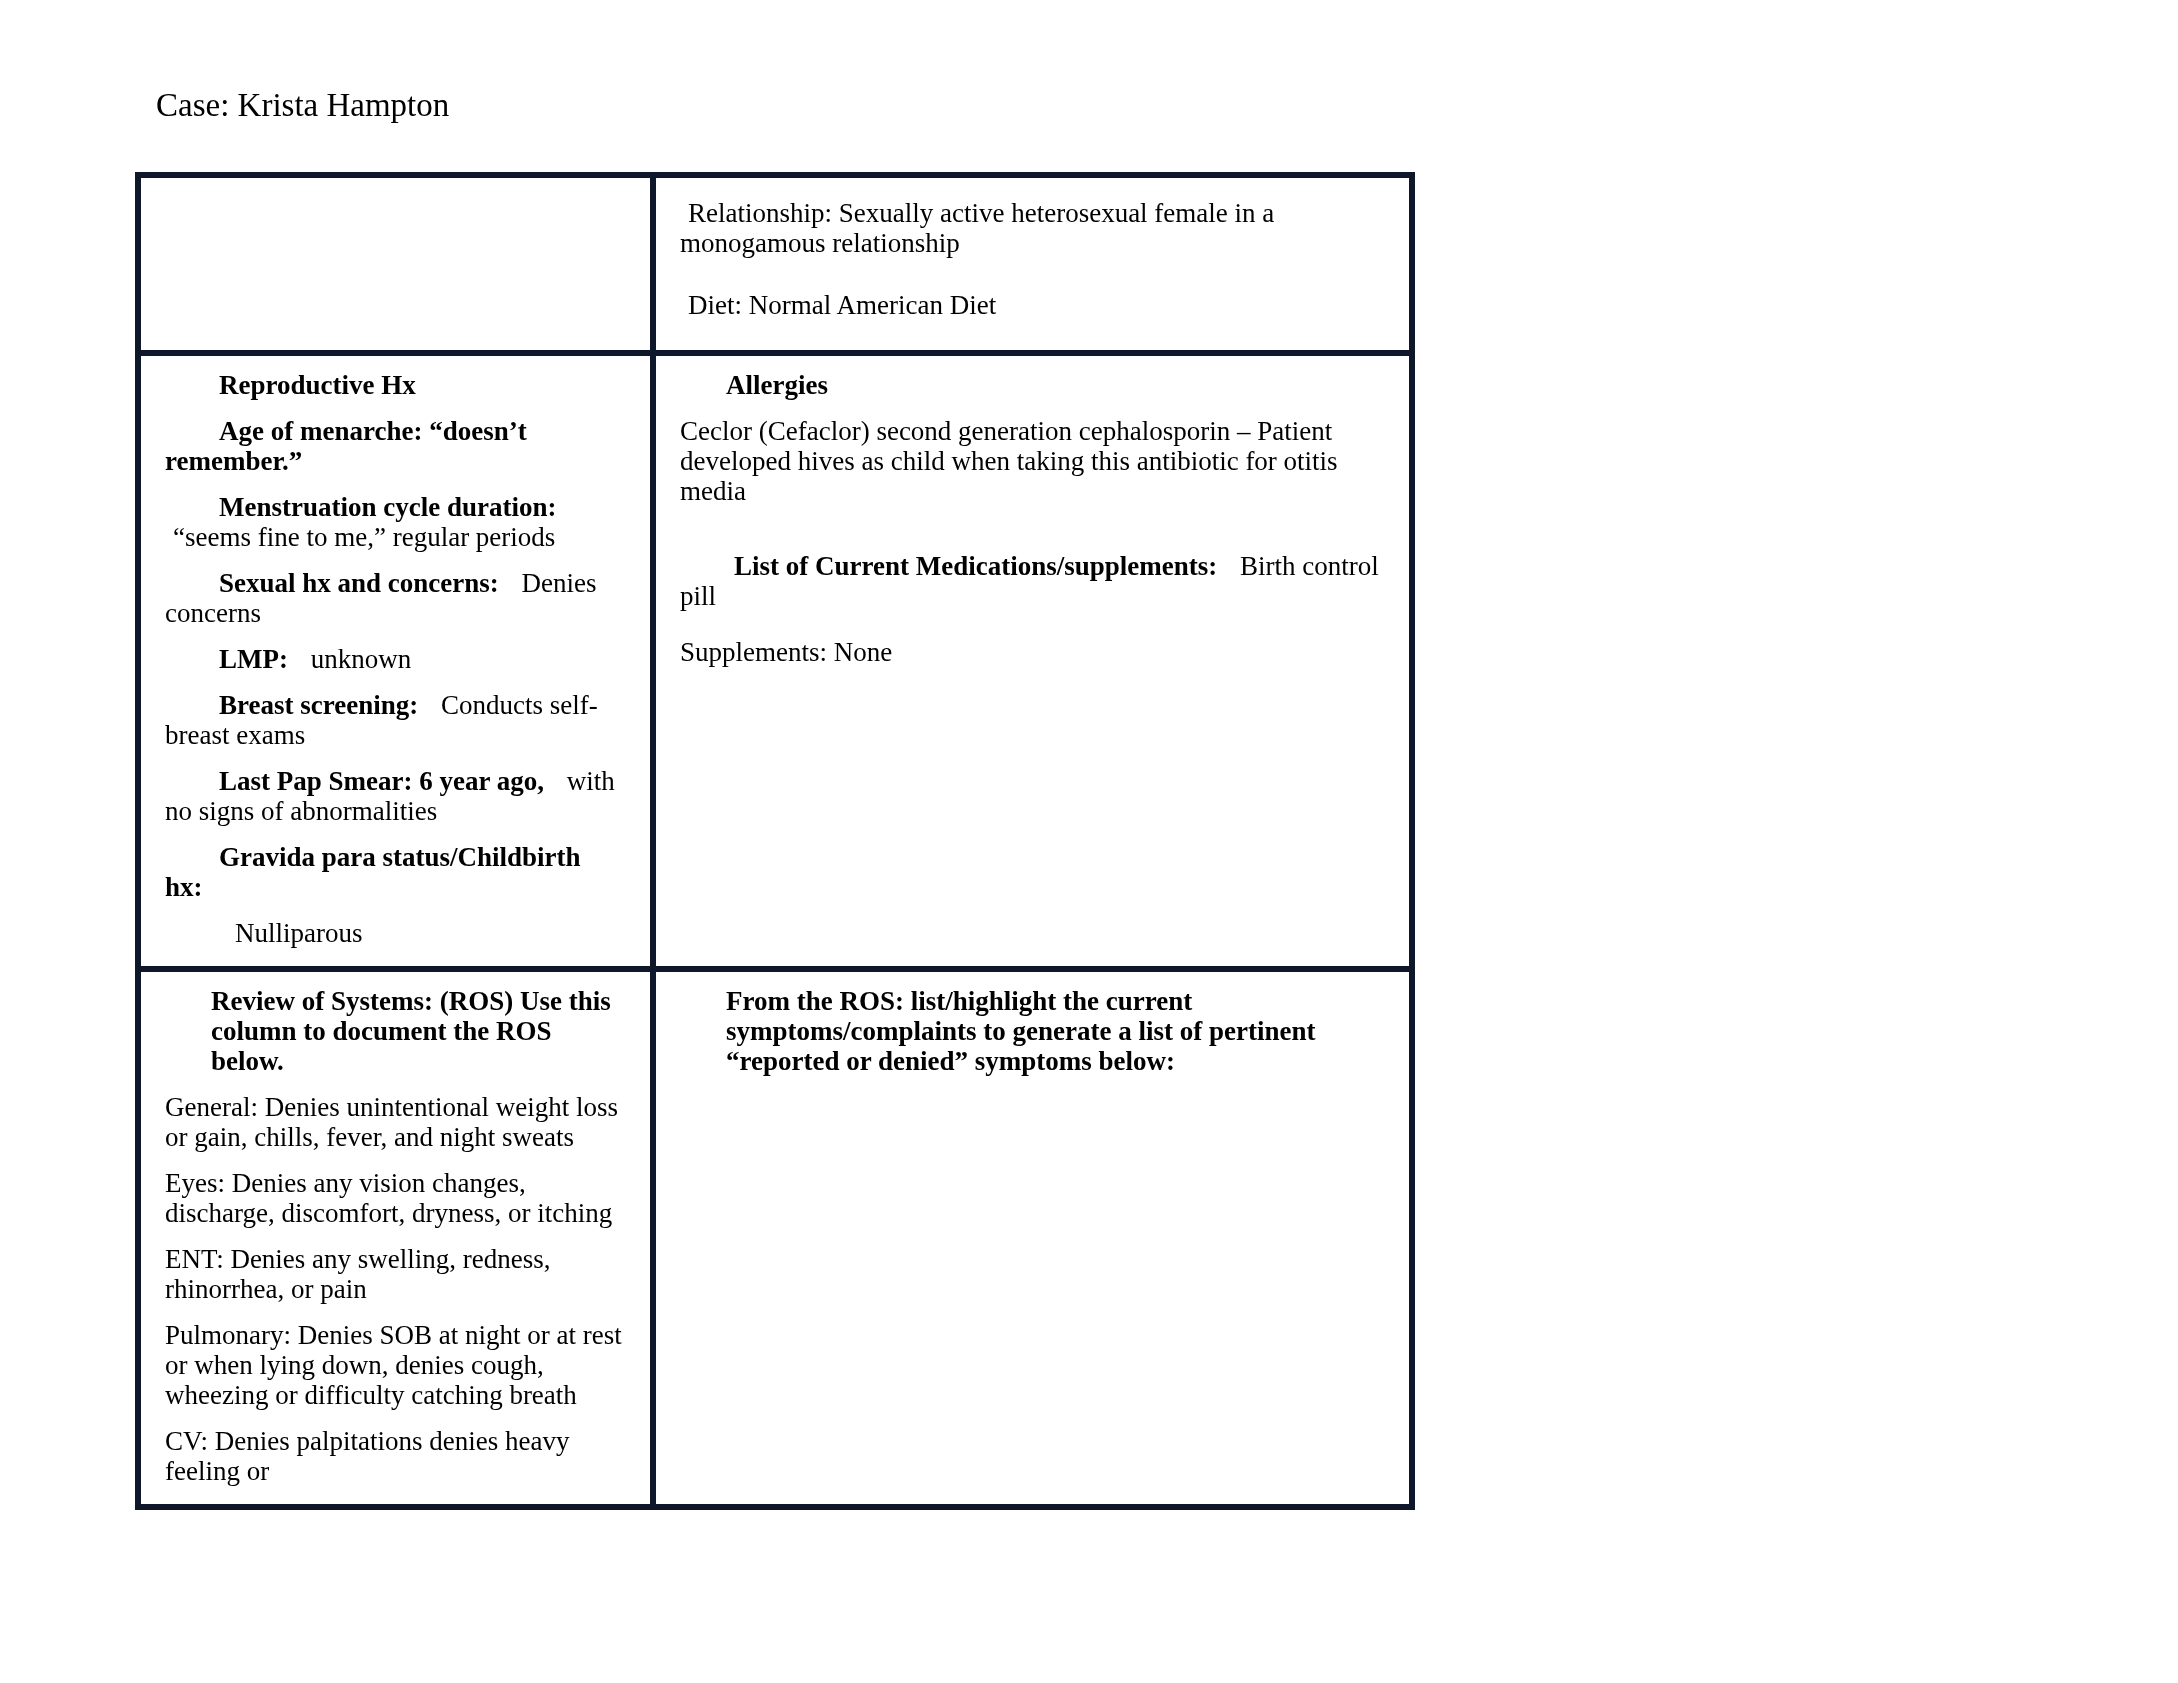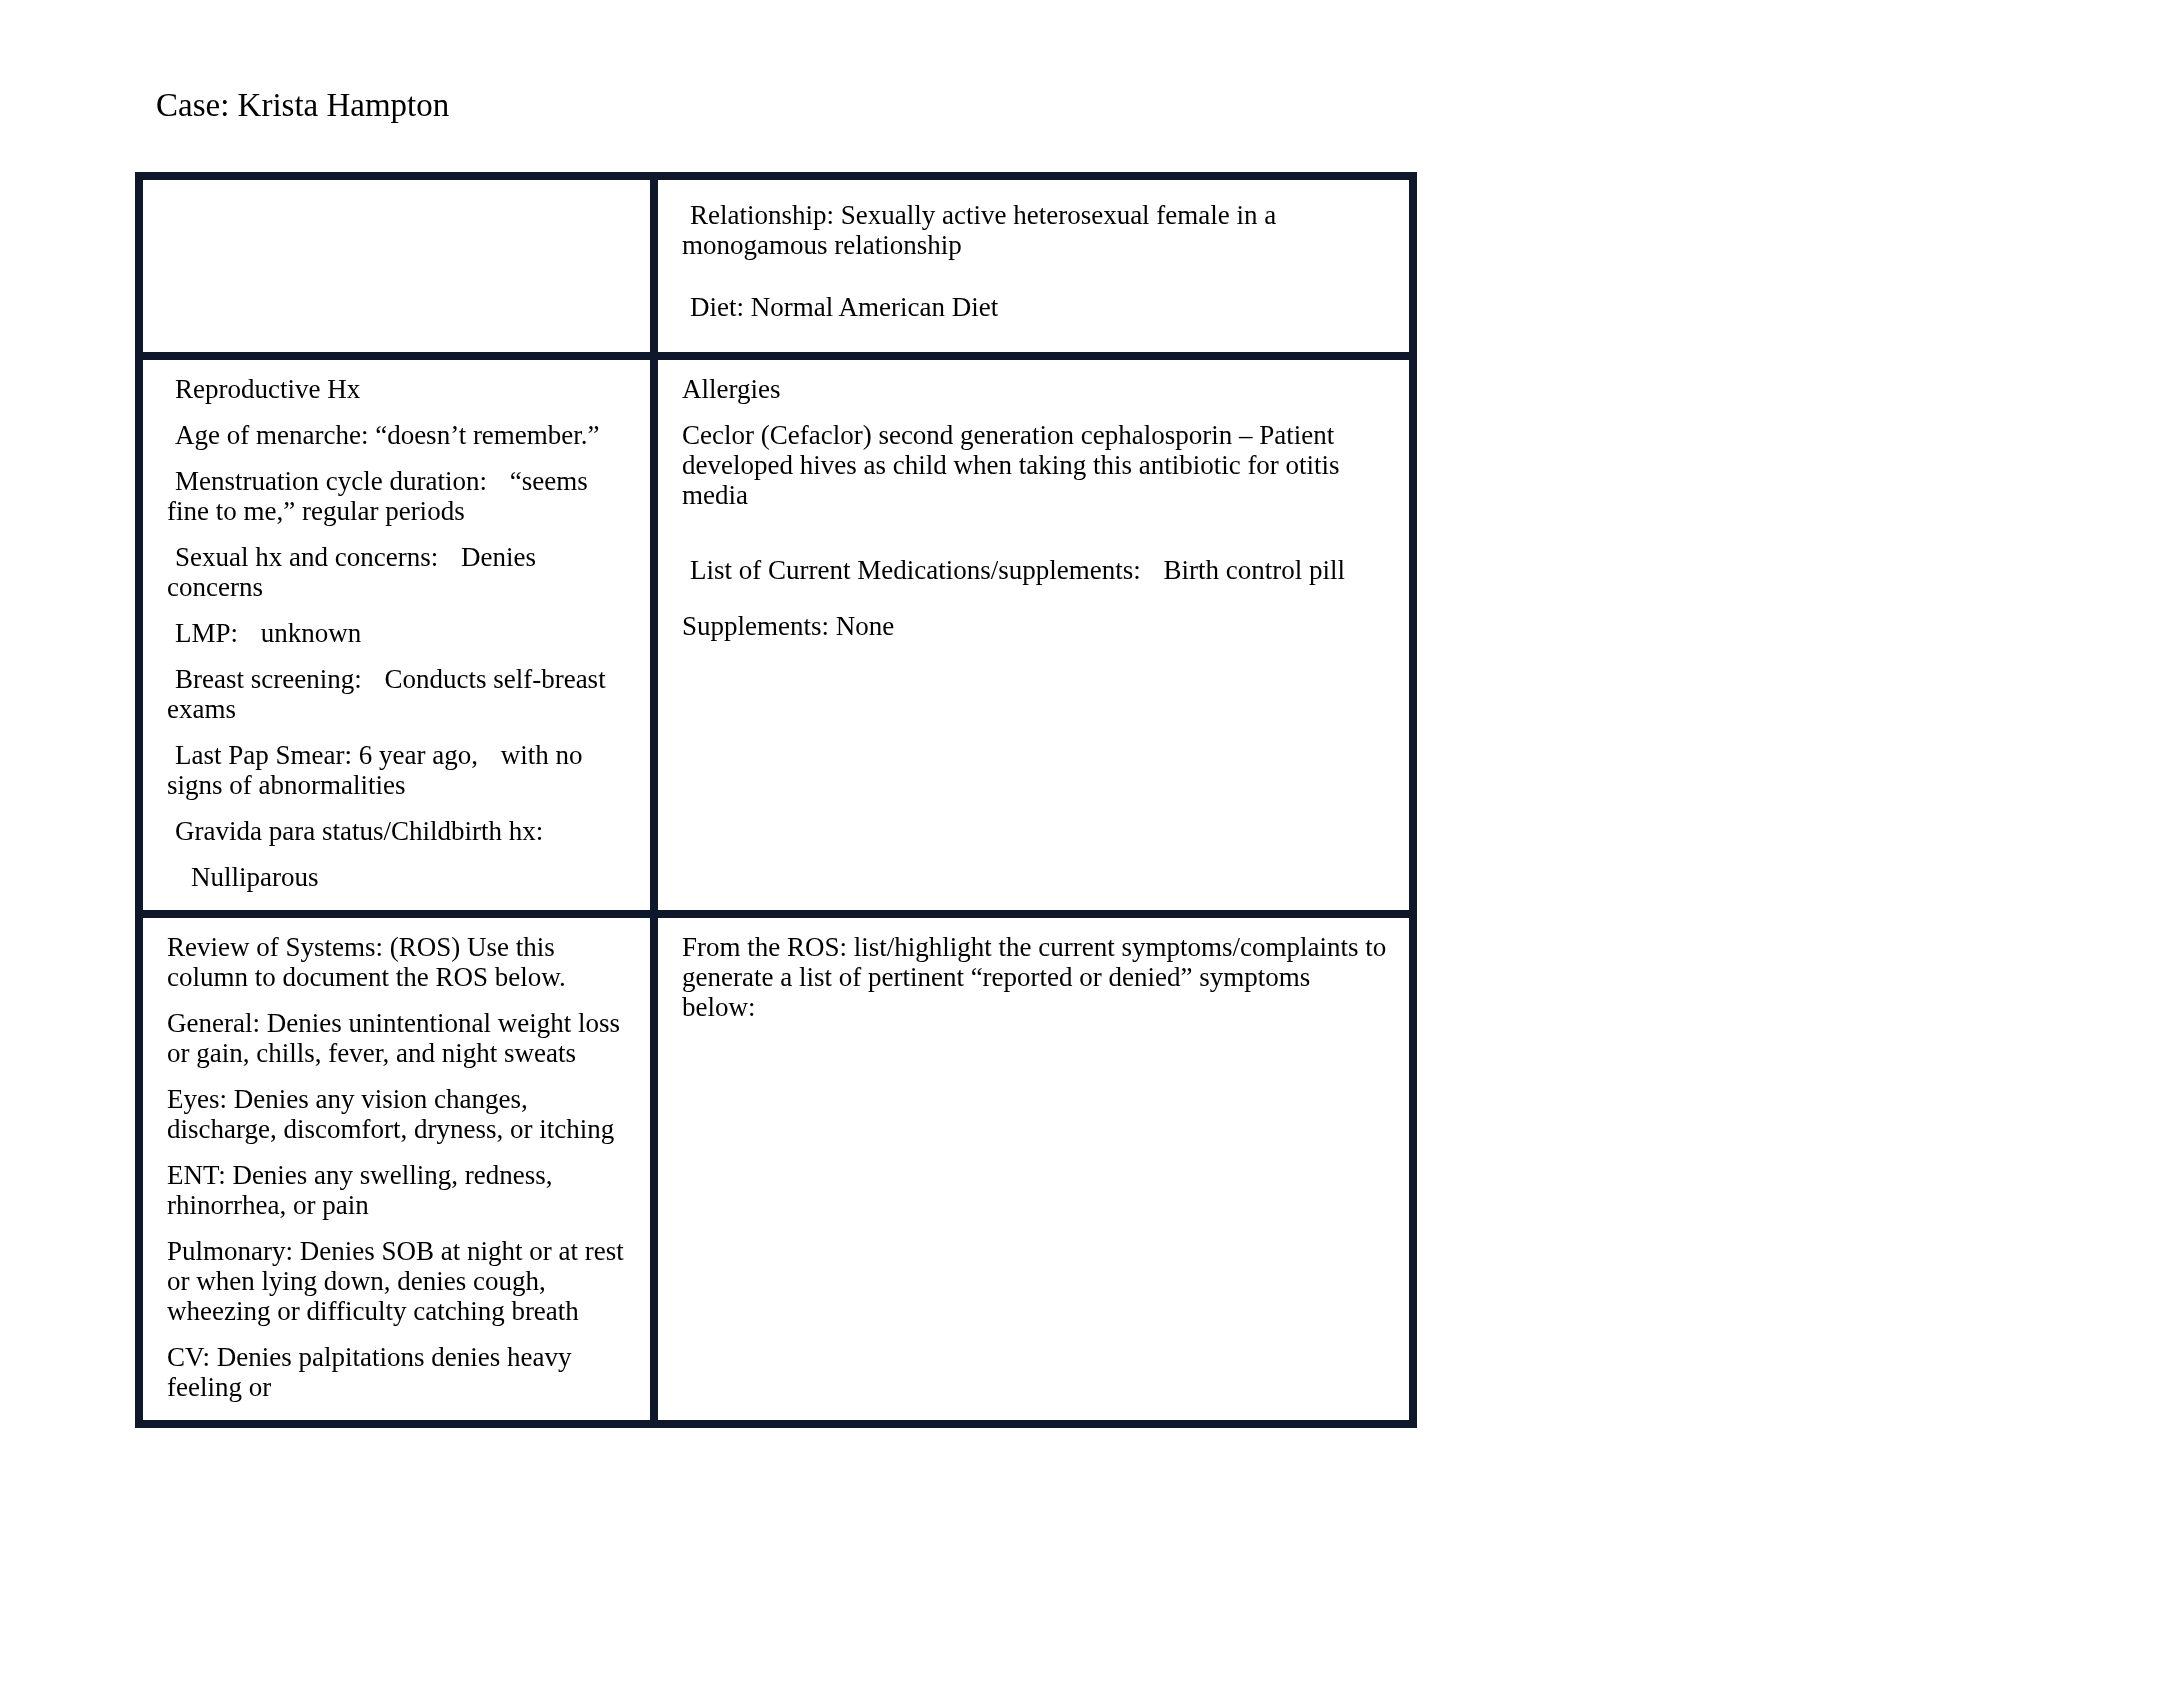--- a/index.html
+++ b/index.html
@@ -26,35 +26,35 @@
   }
   table.case-table {
     position: absolute;
     left: 127px;
     top: 164px;
     width: 1274px;
     border-collapse: collapse;
     table-layout: fixed;
   }
   table.case-table td {
-    border: 8px solid #0f172a;
+    border: 6px solid #0f172a;
     vertical-align: top;
     padding: 6px 14px 10px 16px;
     font-size: 27px;
     line-height: 30px;
   }
   td.col-left  { width: 515px; }
   td.col-right { width: 759px; }
   tr.row1 td { height: 149px; }
   tr.row2 td { height: 349px; }
   tr.row3 td { height: 376px; border-radius: 6px; }
   .para      { margin: 6px 0 16px 0; }
   .para.last { margin-bottom: 12px; }
   .line      { margin: 0; }
-  .b { font-weight: normal; }
+  .b { font-weight: bold; margin-left: 46px; }
   .i { }
   .gap-top   { margin-top: 29px; }
   .gap-top-sm{ margin-top: 10px; }
 </style>
 </head>
 <body>
 
 <div class="page">
 
   <div class="doc-title">Case: Krista Hampton</div>

